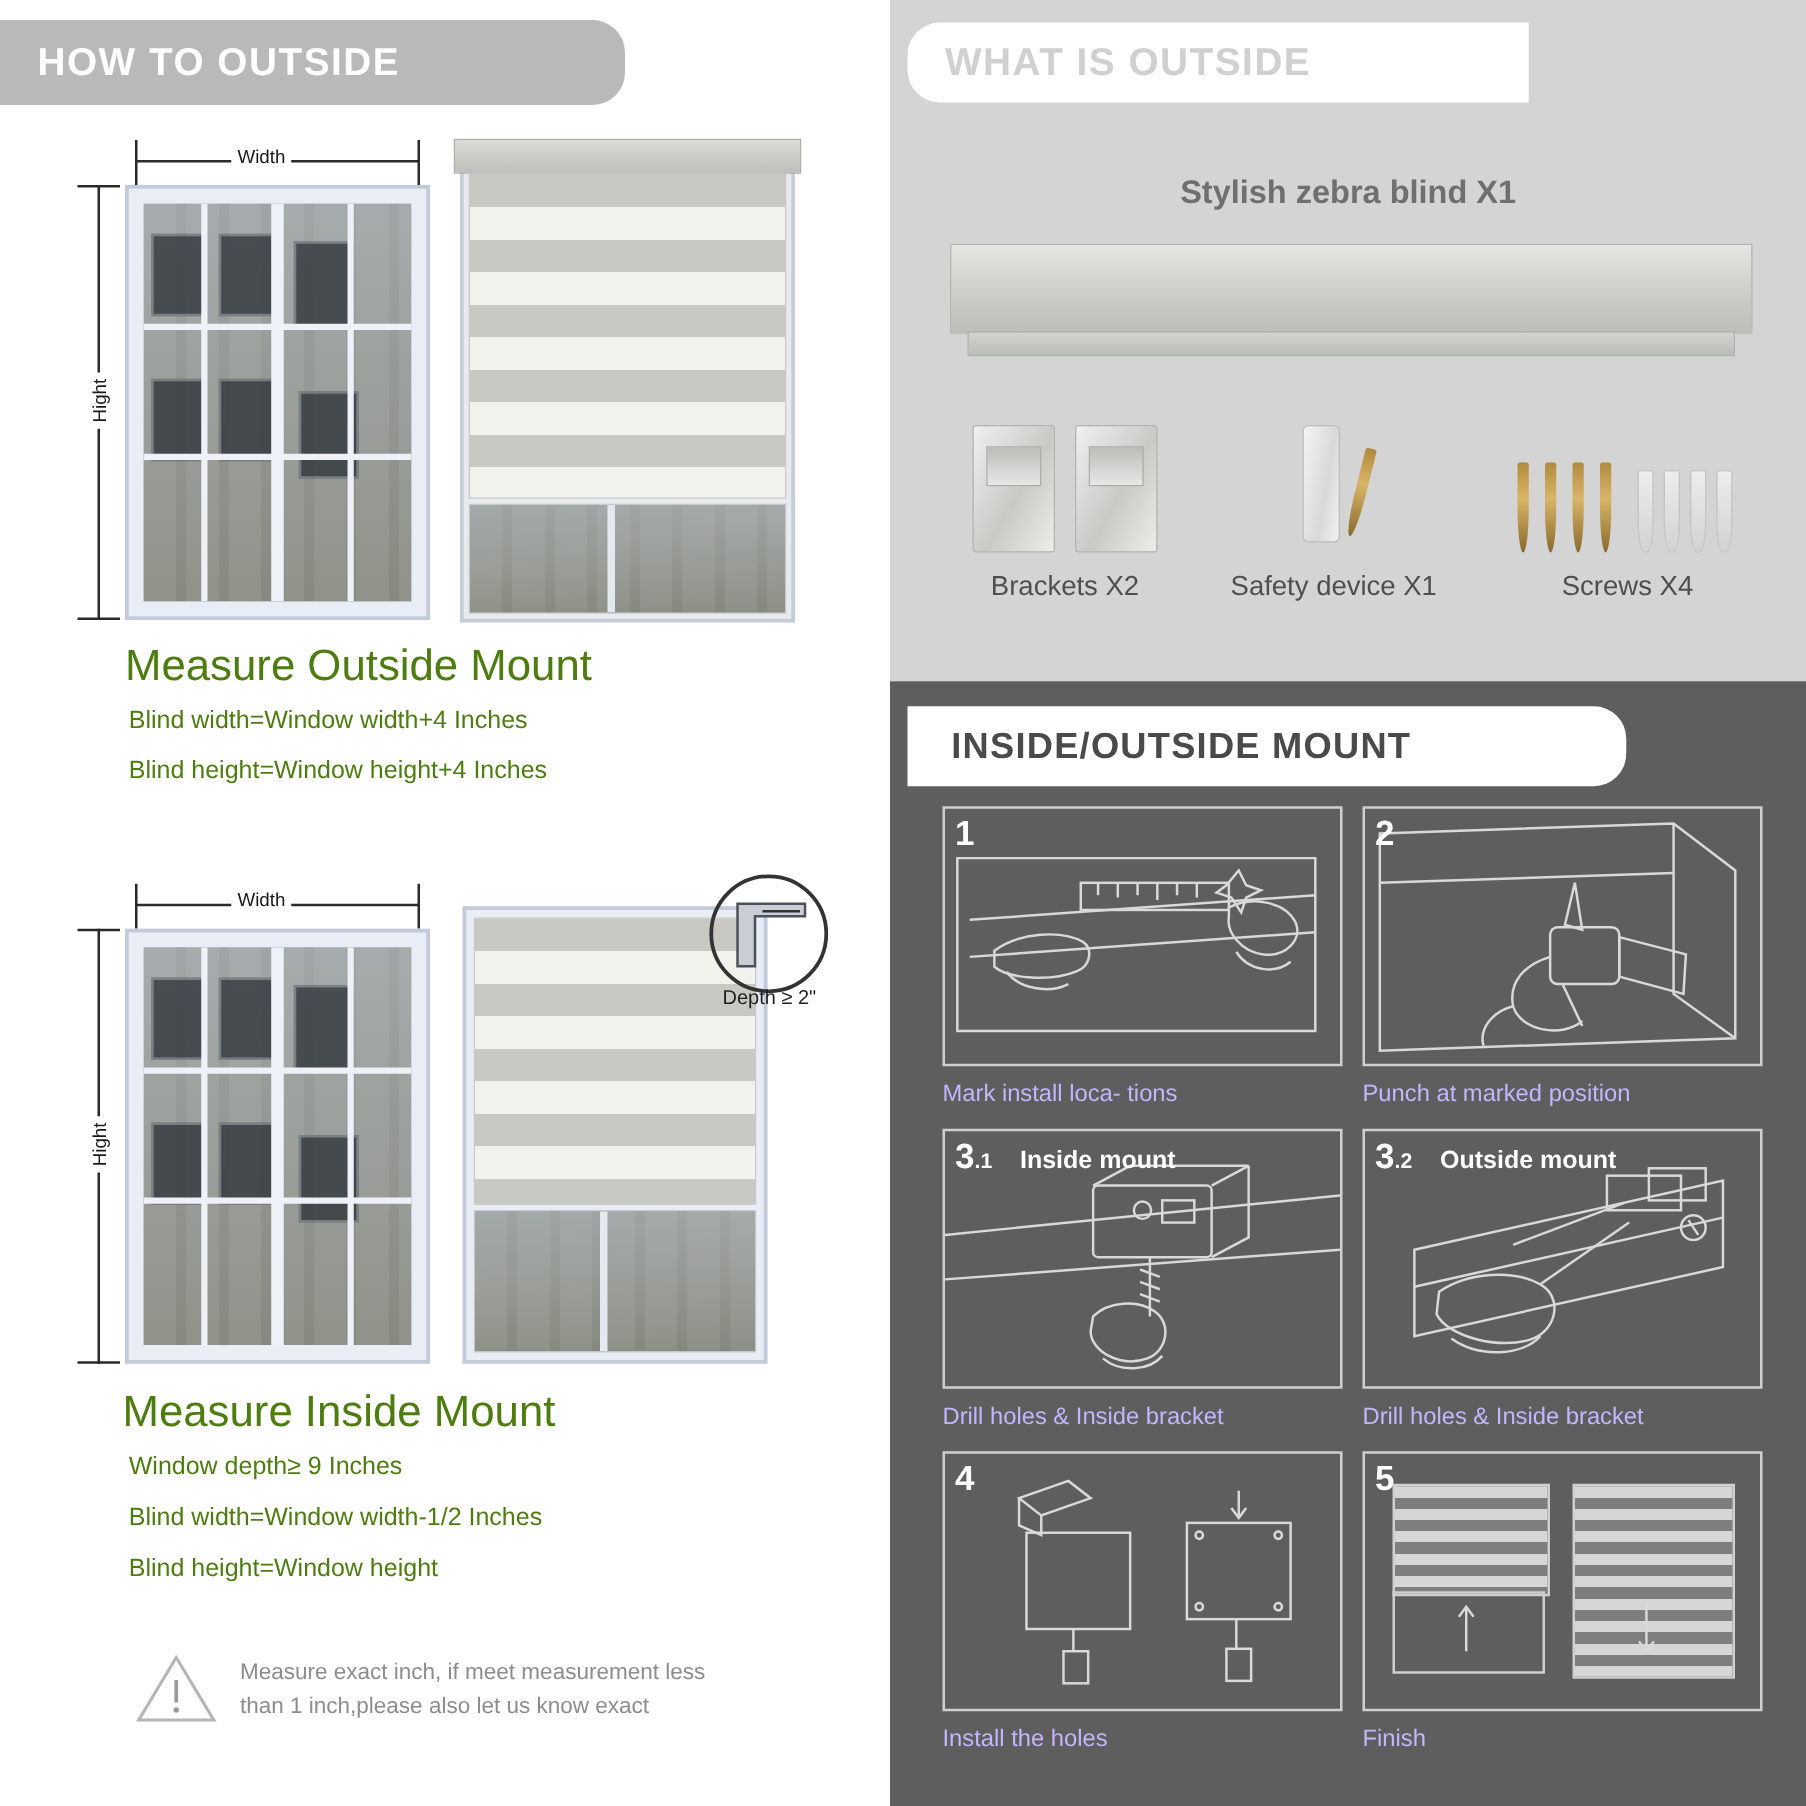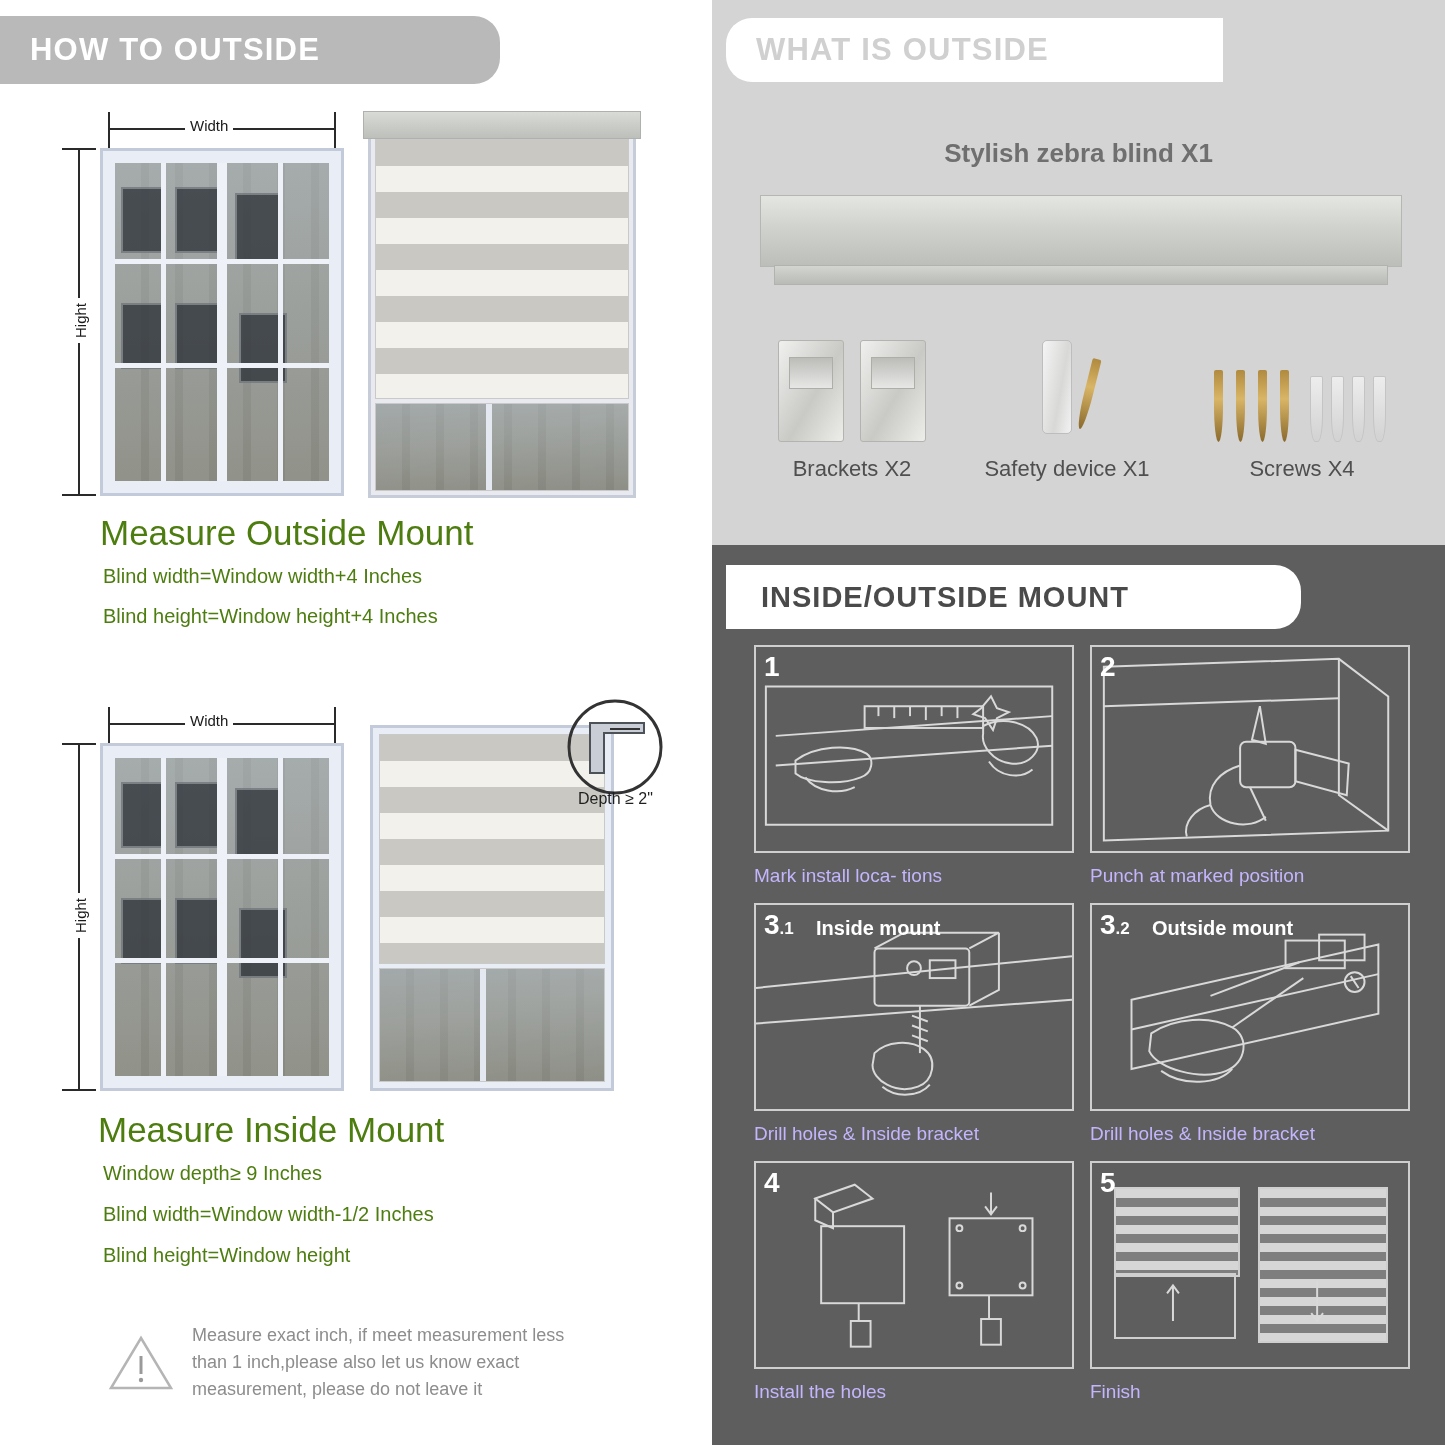--- a/index.html
+++ b/index.html
@@ -413,21 +413,20 @@
       <div class="warn-tri">
         <svg width="66" height="58">
           <path d="M33 4 L63 54 L3 54 Z" fill="none" stroke="#b5b5b5" stroke-width="2.5"></path>
           <line x1="33" y1="22" x2="33" y2="40" stroke="#9a9a9a" stroke-width="3"></line>
           <circle cx="33" cy="46" r="2.2" fill="#9a9a9a"></circle>
         </svg>
       </div>
       <div class="note-text">
         <div>Measure exact inch, if meet measurement less</div>
         <div>than 1 inch,please also let us know exact</div>
-        <div>measurement, please do not leave it</div>
       </div>
     </div>
   </div>
 
   <div class="right-col">
 
     <div class="incl-panel">
       <div class="incl-title">WHAT IS OUTSIDE</div>
       <div class="incl-sub">Stylish zebra blind X1</div>
 

